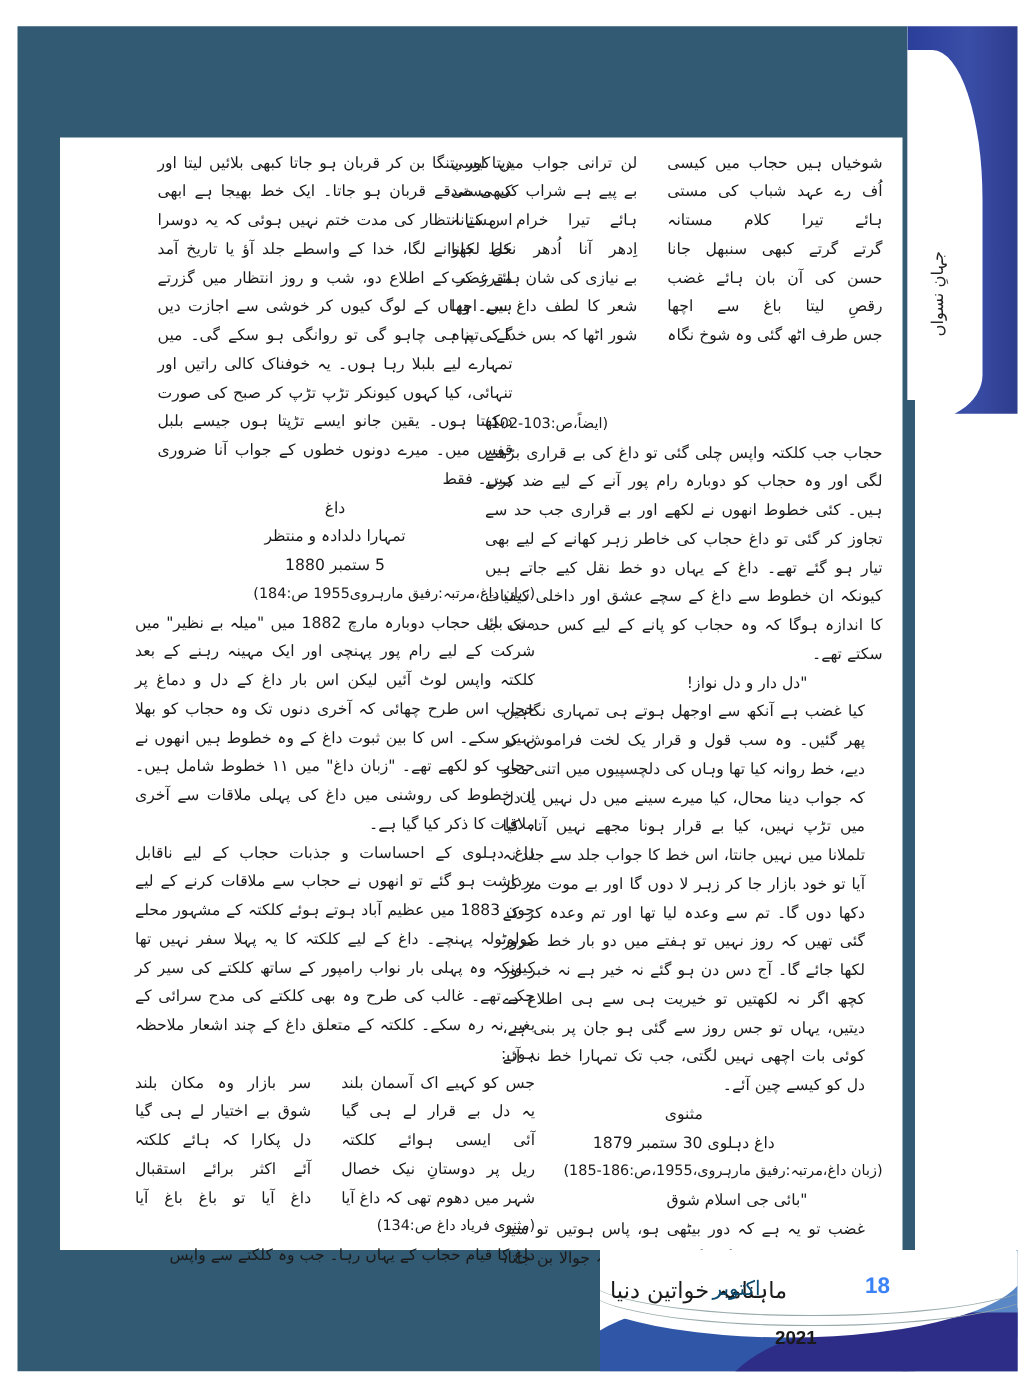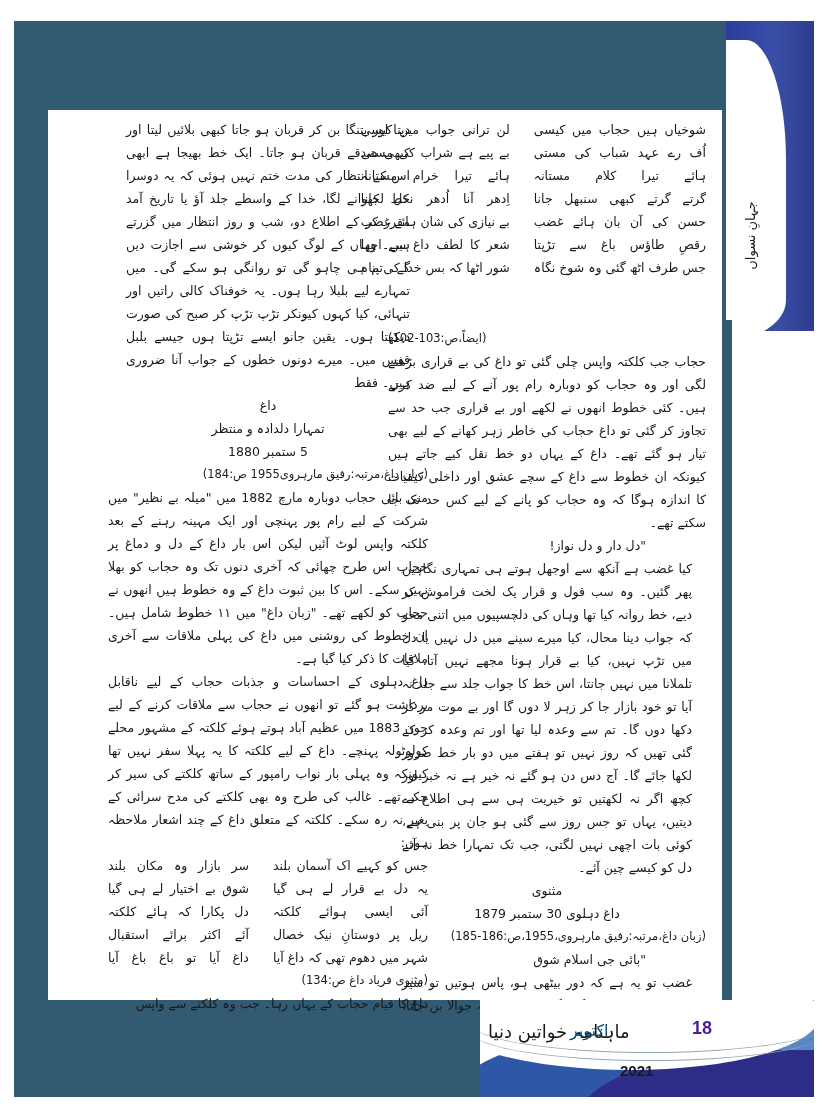--- a/index.html
+++ b/index.html
@@ -19,21 +19,21 @@
   .couplets div { white-space:nowrap; text-align:justify; text-align-last:justify; }
   .center { text-align:center; }
   .src { font-size:11.5px; text-align:right; }
   .footer { position:absolute; left:480px; top:1000px; width:334px; height:97px; overflow:hidden; background:#ffffff; }
   .fw1 { position:absolute; left:-20px; top:30px; width:420px; height:120px; border-radius:50%; background:#3056a8; }
   .fw2 { position:absolute; left:-40px; top:-40px; width:380px; height:110px; border-radius:50%; background:#ffffff; }
   .fw3 { position:absolute; left:100px; top:50px; width:320px; height:120px; border-radius:50% 0 0 0; background:#2d2c86; transform:skewX(-20deg); }
   .fw4 { position:absolute; left:220px; top:-10px; width:160px; height:80px; background:#5a87c6; transform:skewX(-35deg); }
   .fline { position:absolute; left:-10px; width:360px; height:60px; border-bottom:1px solid #9aa; border-radius:50%; }
   .footer-text { position:absolute; left:0; top:18px; width:300px; display:flex; align-items:center; gap:20px; flex-direction:row; }
-  .ft-page { font-family:"Liberation Sans", sans-serif; font-weight:bold; font-size:18px; color:#4c1d95; position:absolute; left:212px; top:0; }
+  .ft-page { font-family:"Liberation Sans", sans-serif; font-weight:bold; font-size:18px; color:#3b82f6; position:absolute; left:212px; top:0; }
   .ft-year { font-family:"Liberation Sans", sans-serif; font-weight:bold; font-size:15px; color:#1a1a1a; position:absolute; left:140px; top:2px;margin-top:42px; }
   .ft-month { font-size:16px; color:#0c4a6e; position:absolute; left:90px; top:3px; direction:rtl;text-align:center; }
   .ft-mag { font-size:18px; color:#1a1a1a; position:absolute; left:8px; top:3px; direction:rtl; }
   p { margin:0; }
 </style>
 </head>
 <body>
 
 <div class="frame"></div>
 <div class="right-strip"></div>
@@ -51,21 +51,21 @@
       <div>شوخیاں ہیں حجاب میں کیسی</div>
       <div>لن ترانی جواب میں کیسی</div>
       <div>اُف رے عہد شباب کی مستی</div>
       <div>بے پیے ہے شراب کی مستی</div>
       <div>ہائے تیرا کلام مستانہ</div>
       <div>ہائے تیرا خرام مستانہ</div>
       <div>گرتے گرتے کبھی سنبھل جانا</div>
       <div>اِدھر آنا اُدھر نکل جانا</div>
       <div>حسن کی آن بان ہائے غضب</div>
       <div>بے نیازی کی شان ہائے غضب</div>
-      <div>رقصِ طاؤس باغ سے تڑپتا</div>
+      <div>رقصِ لیتا باغ سے اچھا</div>
       <div>شعر کا لطف داغ سے اچھا</div>
       <div>جس طرف اٹھ گئی وہ شوخ نگاہ</div>
       <div>شور اٹھا کہ بس خدا کی پناہ</div>
     </div>
     <p class="src" style="text-align:left;margin-top:48px;">(ایضاً،ص:103-102)</p>
     <p>حجاب جب کلکتہ واپس چلی گئی تو داغ کی بے قراری بڑھنے لگی اور وہ حجاب کو دوبارہ رام پور آنے کے لیے ضد کرتے ہیں۔ کئی خطوط انھوں نے لکھے اور بے قراری جب حد سے تجاوز کر گئی تو داغ حجاب کی خاطر زہر کھانے کے لیے بھی تیار ہو گئے تھے۔ داغ کے یہاں دو خط نقل کیے جاتے ہیں کیونکہ ان خطوط سے داغ کے سچے عشق اور داخلی کیفیات کا اندازہ ہوگا کہ وہ حجاب کو پانے کے لیے کس حد تک جا سکتے تھے۔</p>
     <p style="padding-right:60px;">"دل دار و دل نواز!</p>
     <p style="padding:0 14px;">کیا غضب ہے آنکھ سے اوجھل ہوتے ہی تمہاری نگاہیں پھر گئیں۔ وہ سب قول و قرار یک لخت فراموش کر دیے، خط روانہ کیا تھا وہاں کی دلچسپیوں میں اتنی محو کہ جواب دینا محال، کیا میرے سینے میں دل نہیں یا دل میں تڑپ نہیں، کیا بے قرار ہونا مجھے نہیں آتا، کیا تلملانا میں نہیں جانتا، اس خط کا جواب جلد سے جلد نہ آیا تو خود بازار جا کر زہر لا دوں گا اور بے موت مر کر دکھا دوں گا۔ تم سے وعدہ لیا تھا اور تم وعدہ کر کے گئی تھیں کہ روز نہیں تو ہفتے میں دو بار خط ضرور لکھا جائے گا۔ آج دس دن ہو گئے نہ خیر ہے نہ خبر اور کچھ اگر نہ لکھتیں تو خیریت ہی سے ہی اطلاع دے دیتیں، یہاں تو جس روز سے گئی ہو جان پر بنی ہے، کوئی بات اچھی نہیں لگتی، جب تک تمہارا خط نہ آئے دل کو کیسے چین آئے۔</p>
     <p class="center">مثنوی</p>
     <p class="center">داغ دہلوی 30 ستمبر 1879</p>

